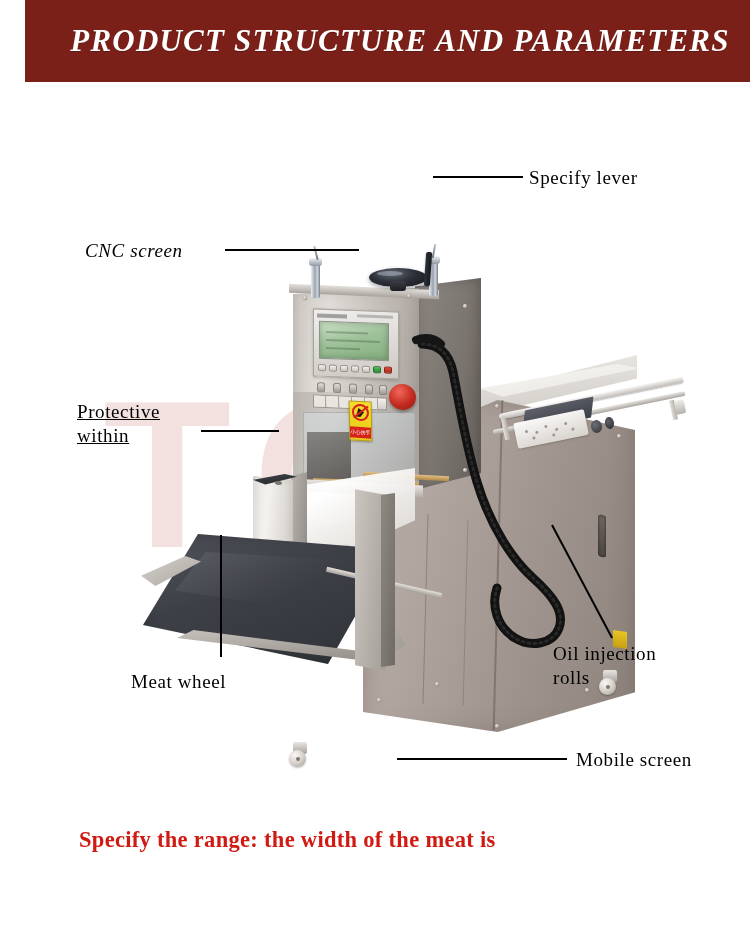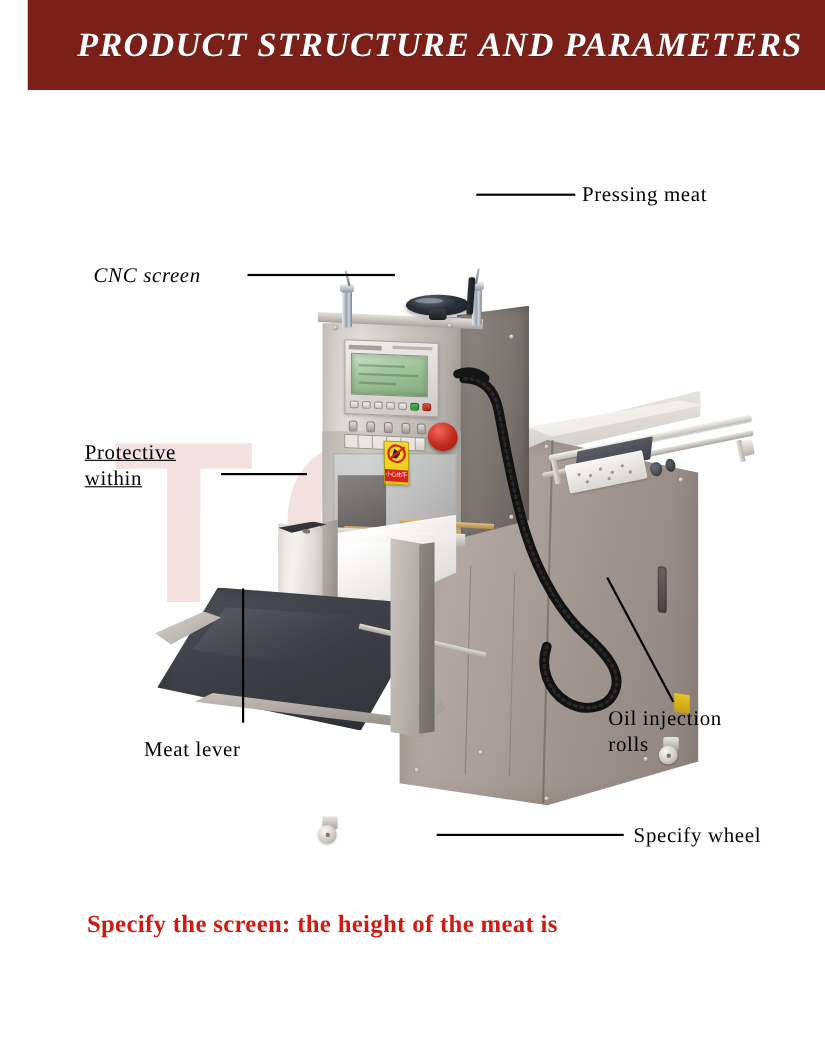--- a/index.html
+++ b/index.html
@@ -643,44 +643,44 @@
     <div class="leader" id="leader-protective-surface" style="left:176px; top:348px; width:78px; height:2.2px;"></div>
 
     <div class="leader" id="leader-meat-plate" style="left:195px; top:453px; width:2.2px; height:122px;"></div>
 
     <div class="leader" id="leader-oil-injection" style="left:527px; top:442px; width:128px; height:2px;
                 transform:rotate(62deg); transform-origin:left center;"></div>
 
     <div class="leader" id="leader-mobile-wheel" style="left:372px; top:676px; width:170px; height:2.2px;"></div>
 
     <div class="callout" id="callout-pressing-lever" style="left:504px; top:84px;">
-      <div>Pressing meat</div>
+      <div>Specify lever</div>
     </div>
 
     <div class="callout" id="callout-cnc-screen" style="left:60px; top:157px;font-style:italic;">
       <div>CNC screen</div>
     </div>
 
     <div class="callout" id="callout-protective-surface" style="left:52px; top:318px;text-decoration:underline;">
       <div>Protective</div>
       <div>within</div>
     </div>
 
     <div class="callout" id="callout-meat-plate" style="left:106px; top:588px;">
-      <div>Meat lever</div>
+      <div>Meat wheel</div>
     </div>
 
     <div class="callout" id="callout-oil-injection-hole" style="left:528px; top:560px;">
       <div>Oil injection</div>
       <div>rolls</div>
     </div>
 
     <div class="callout" id="callout-mobile-wheel" style="left:551px; top:666px;">
-      <div>Specify wheel</div>
+      <div>Mobile screen</div>
     </div>
 
   </div>
 
   <div id="caption-block">
-    <div class="caption-line">Specify the screen: the height of the meat is</div>
+    <div class="caption-line">Specify the range: the width of the meat is</div>
   </div>
 
 </div>
 
 </body></html>

